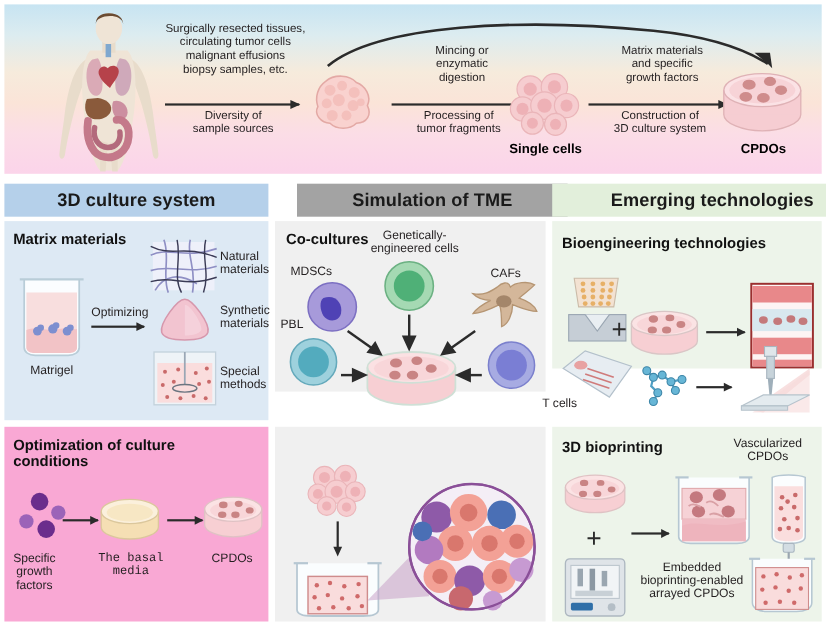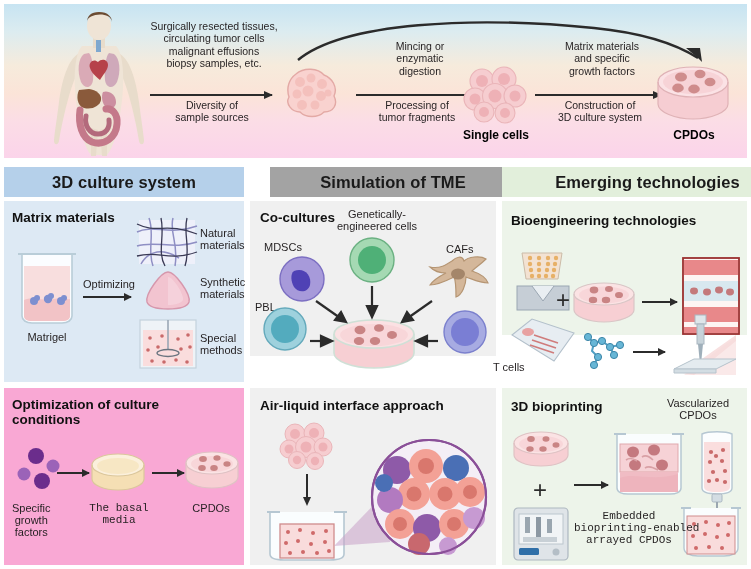--- a/index.html
+++ b/index.html
@@ -285,21 +285,21 @@
 methods</div>
   </div>
 
   <div class="panel p2">
     <div class="panel-title" style="left:10px; top:9px;">Co-cultures</div>
 
     <div class="lbl c" style="left:72px; top:7px; width:110px;">Genetically-
 engineered cells</div>
     <div class="lbl" style="left:14px; top:40px;">MDSCs</div>
     <div class="lbl" style="left:196px; top:42px;">CAFs</div>
-    <div class="lbl" style="left:5px; top:88px;margin-top:12px;">PBL</div>
+    <div class="lbl" style="left:5px; top:88px;">PBL</div>
     <div class="lbl" style="left:198px; top:160px;margin-left:45px;">T cells</div>
 
     <div style="position:absolute; left:28px; top:54px;">
       <svg width="48" height="48" viewBox="0 0 48 48">
         <circle cx="24" cy="24" r="22" fill="#a79ada" stroke="#7c6fc2" stroke-width="1.4"></circle>
         <path d="M16 16 C26 12 34 20 32 30 C30 38 20 38 16 32 C13 27 12 19 16 16 Z" fill="#4f42b5"></path>
       </svg>
     </div>
 
     <div style="position:absolute; left:98px; top:35px;">
@@ -538,21 +538,20 @@
           <ellipse cx="18" cy="20" rx="3.8" ry="2.9"></ellipse>
           <ellipse cx="30" cy="20" rx="3.8" ry="2.9"></ellipse>
         </g>
         <path d="M2 15 L2 29 C2 35 14 40 28 40 C42 40 54 35 54 29 L54 15" fill="none" stroke="#dfc2c4" stroke-width="1.2"></path>
       </svg>
     </div>
     <div class="lbl c" style="left:172px; top:114px; width:70px;">CPDOs</div>
   </div>
 
   <div class="panel p5">
-    <div class="panel-title" style="left:10px; top:10px;">Air-liquid interface approach</div>
 
     <div style="position:absolute; left:30px; top:34px;">
       <svg width="52" height="46" viewBox="0 0 52 46">
         <g fill="#f6cdd0" stroke="#eab5b9" stroke-width="1">
           <circle cx="15" cy="12" r="10"></circle>
             <circle cx="34" cy="11" r="10"></circle>
           <circle cx="9" cy="27" r="9"></circle>
             <circle cx="26" cy="25" r="10.5"></circle>
             <circle cx="43" cy="25" r="9"></circle>
           <circle cx="17" cy="38" r="8.5"></circle>
@@ -728,18 +727,18 @@
             <circle cx="25" cy="28" r="2"></circle>
             <circle cx="37" cy="31" r="2"></circle>
             <circle cx="48" cy="29" r="2"></circle>
           <circle cx="16" cy="42" r="2"></circle>
             <circle cx="29" cy="41" r="2"></circle>
             <circle cx="42" cy="42" r="2"></circle>
         </g>
       </svg>
     </div>
 
-    <div class="lbl c" style="left:72px; top:122px; width:110px;font-family:Liberation Mono, monospace;">Embedded
+    <div class="lbl c" style="left:72px; top:122px; width:110px;">Embedded
 bioprinting-enabled
 arrayed CPDOs</div>
   </div>
 
 </div>
 
 </body></html>

